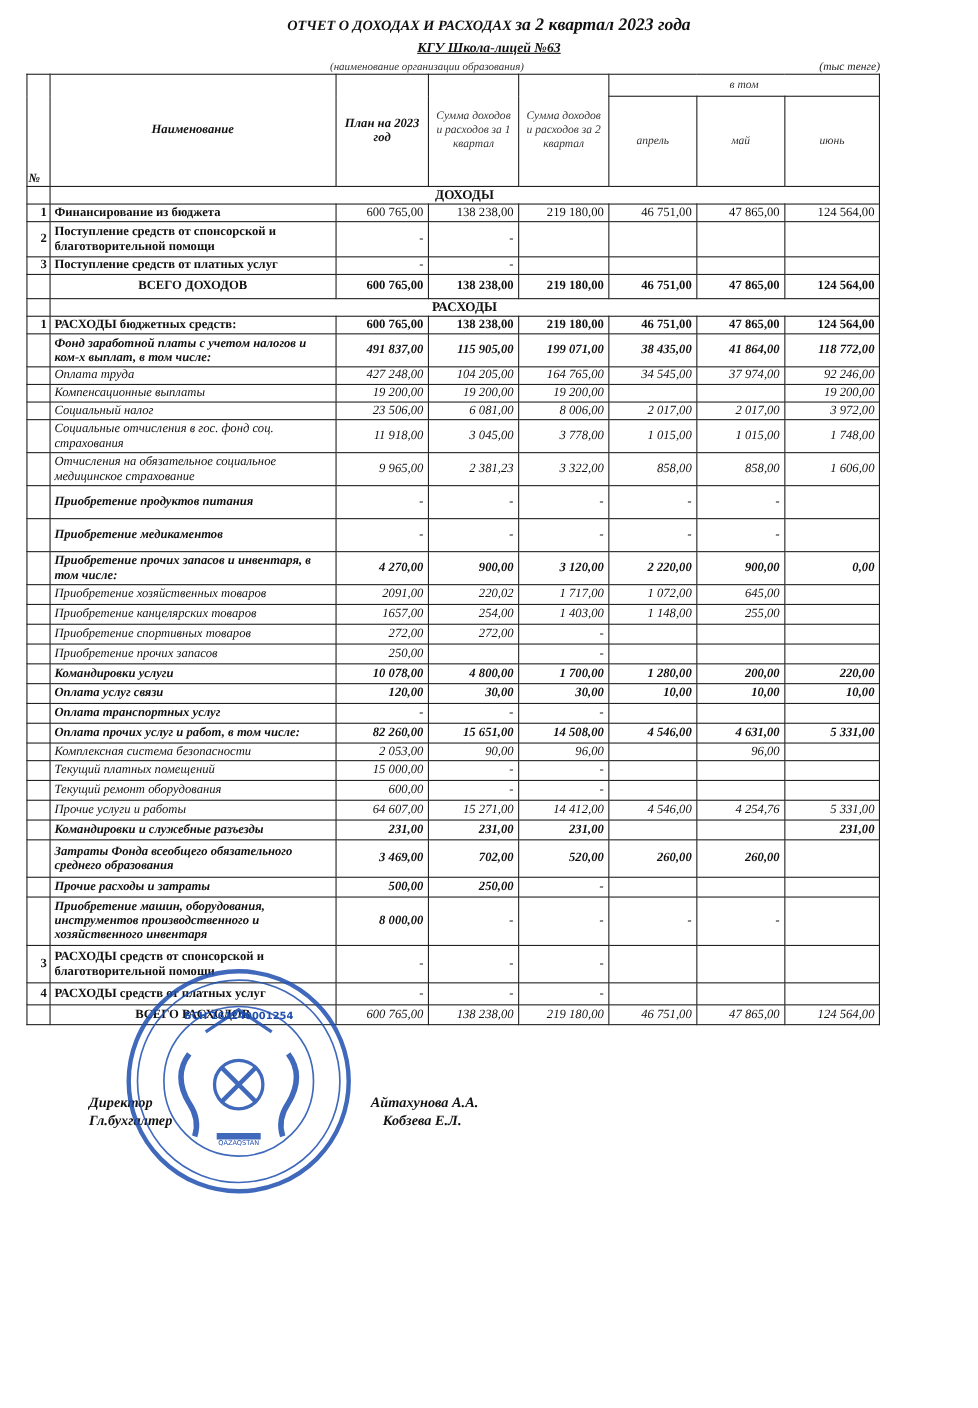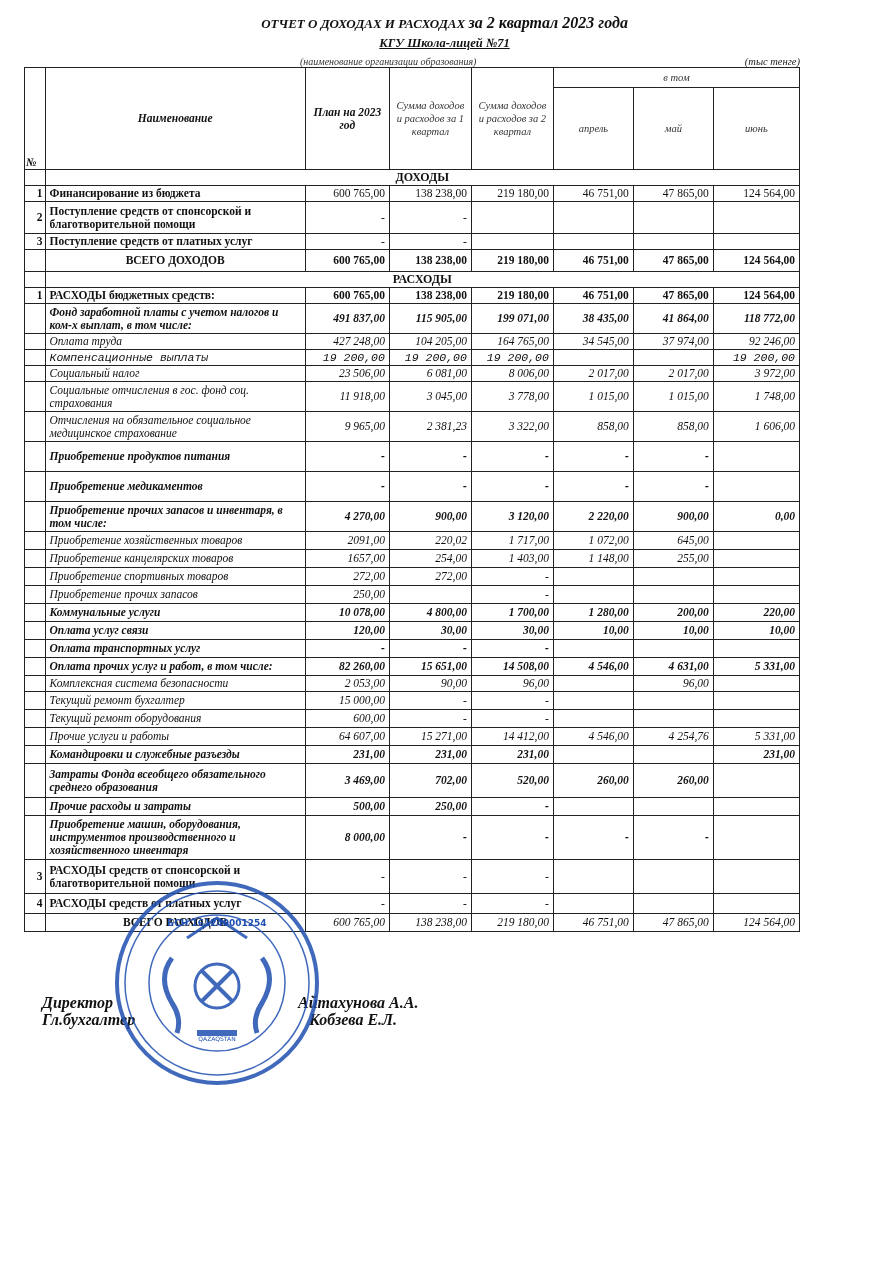--- a/index.html
+++ b/index.html
@@ -13,31 +13,31 @@
   table.rep td, table.rep th { border:1px solid #222; padding:1px 4px; vertical-align:middle; line-height:13px; }
   table.rep th { font-weight:normal; font-style:italic; text-align:center; font-size:10.5px; color:#333; }
   table.rep th.hb { font-weight:bold; color:#111; font-size:11.5px; }
   .num { text-align:right; }
   .c { text-align:center; }
   .b { font-weight:bold; }
   .i { font-style:italic; }
   .bi { font-weight:bold; font-style:italic; }
   .sec { text-align:center; font-weight:bold; font-size:12px;margin-top:14px; }
   .no { text-align:right; font-weight:bold; padding-right:2px !important; }
-  .sig { position:absolute; font-size:16px; font-weight:bold; font-style:italic; }
+  .sig { position:absolute; font-size:13px; font-weight:bold; font-style:italic;margin-left:39px; }
   .stamp { position:absolute; left:112px; top:878px; width:210px; height:210px; }
 </style>
 </head>
 <body>
 
 <div class="title">
   <span>ОТЧЕТ О ДОХОДАХ И РАСХОДАХ</span>
   <span class="sub">за 2 квартал 2023 года</span>
 </div>
-<div class="org">КГУ Школа-лицей №71</div>
+<div class="org">КГУ Школа-лицей №63</div>
 <div class="orgcap">(наименование организации образования)</div>
 <div class="units">(тыс тенге)</div>
 
 <table class="rep">
   <colgroup>
     <col style="width:20px">
       <col style="width:254px">
       <col style="width:82px">
       <col style="width:80px">
       <col style="width:80px">
@@ -132,21 +132,21 @@
       <tr style="height: 16px;">
         <td class="no"></td>
         <td class="i">Оплата труда</td>
         <td class="num i">427 248,00</td>
         <td class="num i">104 205,00</td>
         <td class="num i">164 765,00</td>
         <td class="num i">34 545,00</td>
         <td class="num i">37 974,00</td>
         <td class="num i">92 246,00</td>
       </tr>
-      <tr style="height: 16px; font-family: Liberation Mono, monospace;">
+      <tr style="height: 16px;">
         <td class="no"></td>
         <td class="i">Компенсационные выплаты</td>
         <td class="num i">19 200,00</td>
         <td class="num i">19 200,00</td>
         <td class="num i">19 200,00</td>
         <td class="num i"></td>
         <td class="num i"></td>
         <td class="num i">19 200,00</td>
       </tr>
       <tr style="height: 16px;">
@@ -244,21 +244,21 @@
         <td class="i">Приобретение прочих запасов</td>
         <td class="num i">250,00</td>
         <td class="num i"></td>
         <td class="num i">-</td>
         <td class="num i"></td>
         <td class="num i"></td>
         <td class="num i"></td>
       </tr>
       <tr style="height: 18px;">
         <td class="no"></td>
-        <td class="bi">Коммунальные услуги</td>
+        <td class="bi">Командировки услуги</td>
         <td class="num bi">10 078,00</td>
         <td class="num bi">4 800,00</td>
         <td class="num bi">1 700,00</td>
         <td class="num bi">1 280,00</td>
         <td class="num bi">200,00</td>
         <td class="num bi">220,00</td>
       </tr>
       <tr style="height: 18px;">
         <td class="no"></td>
         <td class="bi">Оплата услуг связи</td>
@@ -294,21 +294,21 @@
         <td class="i">Комплексная система безопасности</td>
         <td class="num i">2 053,00</td>
         <td class="num i">90,00</td>
         <td class="num i">96,00</td>
         <td class="num i"></td>
         <td class="num i">96,00</td>
         <td class="num i"></td>
       </tr>
       <tr style="height: 18px;">
         <td class="no"></td>
-        <td class="i">Текущий ремонт бухгалтер</td>
+        <td class="i">Текущий платных помещений</td>
         <td class="num i">15 000,00</td>
         <td class="num i">-</td>
         <td class="num i">-</td>
         <td class="num i"></td>
         <td class="num i"></td>
         <td class="num i"></td>
       </tr>
       <tr style="height: 18px;">
         <td class="no"></td>
         <td class="i">Текущий ремонт оборудования</td>

